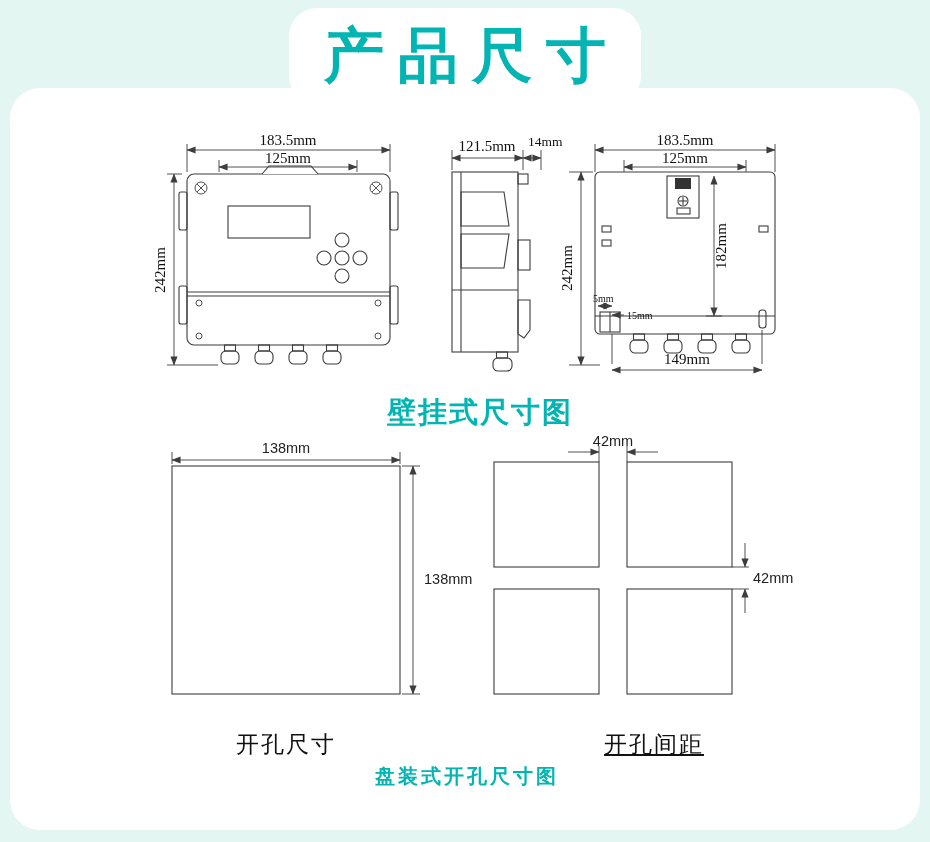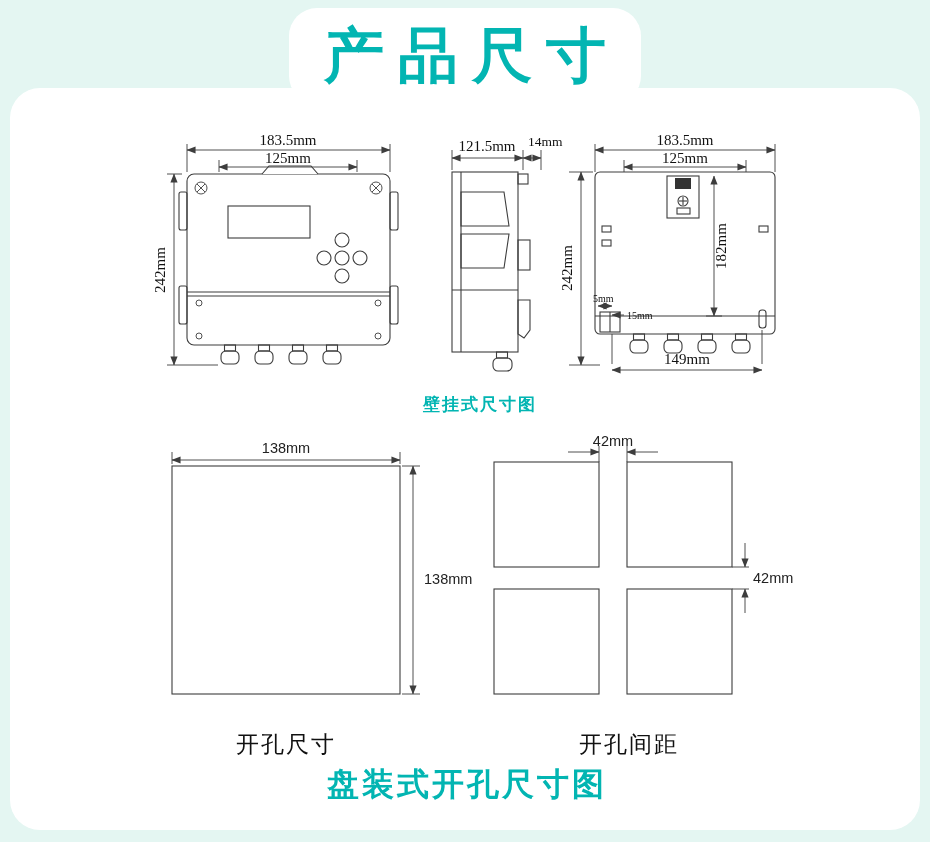--- a/index.html
+++ b/index.html
@@ -19,29 +19,29 @@
     background:#ffffff; border-radius:28px;
     display:flex; align-items:center; justify-content:center;
   }
   .page-title {
     font-size:60px; font-weight:bold; color:#02b5b2;
     letter-spacing:14px; padding-left:14px; white-space:nowrap;
   }
   .caption {
     position:absolute; font-weight:bold; color:#02b5b2; white-space:nowrap;
   }
-  #caption-wall  { left:480px; top:393px; transform:translateX(-50%); font-size:17px; letter-spacing:2px; }
-  #caption-panel { left:467px; top:763px; transform:translateX(-50%); font-size:32px; letter-spacing:3px; }
+  #caption-wall  { left:480px; top:393px; transform:translateX(-50%); font-size:29px; letter-spacing:2px; }
+  #caption-panel { left:467px; top:763px; transform:translateX(-50%); font-size:20px; letter-spacing:3px; }
   .sub-label {
     position:absolute; color:#111111; white-space:nowrap;
     font-family:'Liberation Serif','DejaVu Serif',serif;
     font-size:23px; letter-spacing:2px;
   }
   #label-cutout  { left:286px; top:729px; transform:translateX(-50%); }
-  #label-spacing { left:629px; top:729px; transform:translateX(-50%); }
+  #label-spacing { left:654px; top:729px; transform:translateX(-50%);text-decoration:underline; }
   svg.drawings { position:absolute; left:0; top:0; }
   .ln   { stroke:#3d3d3d; stroke-width:1.1; fill:none; }
   .thin { stroke:#3d3d3d; stroke-width:0.9; fill:none; }
   .dark { fill:#333333; stroke:none; }
   text  { stroke:none; }
   .dim-serif    { font:15px 'Liberation Serif','DejaVu Serif',serif; fill:#111; }
   .dim-serif-sm { font:13.5px 'Liberation Serif','DejaVu Serif',serif; fill:#111; }
   .dim-tiny     { font:10px 'Liberation Serif','DejaVu Serif',serif; fill:#111; }
   .dim-sans     { font:14.5px 'Liberation Sans','DejaVu Sans',sans-serif; fill:#222; }
 </style>

